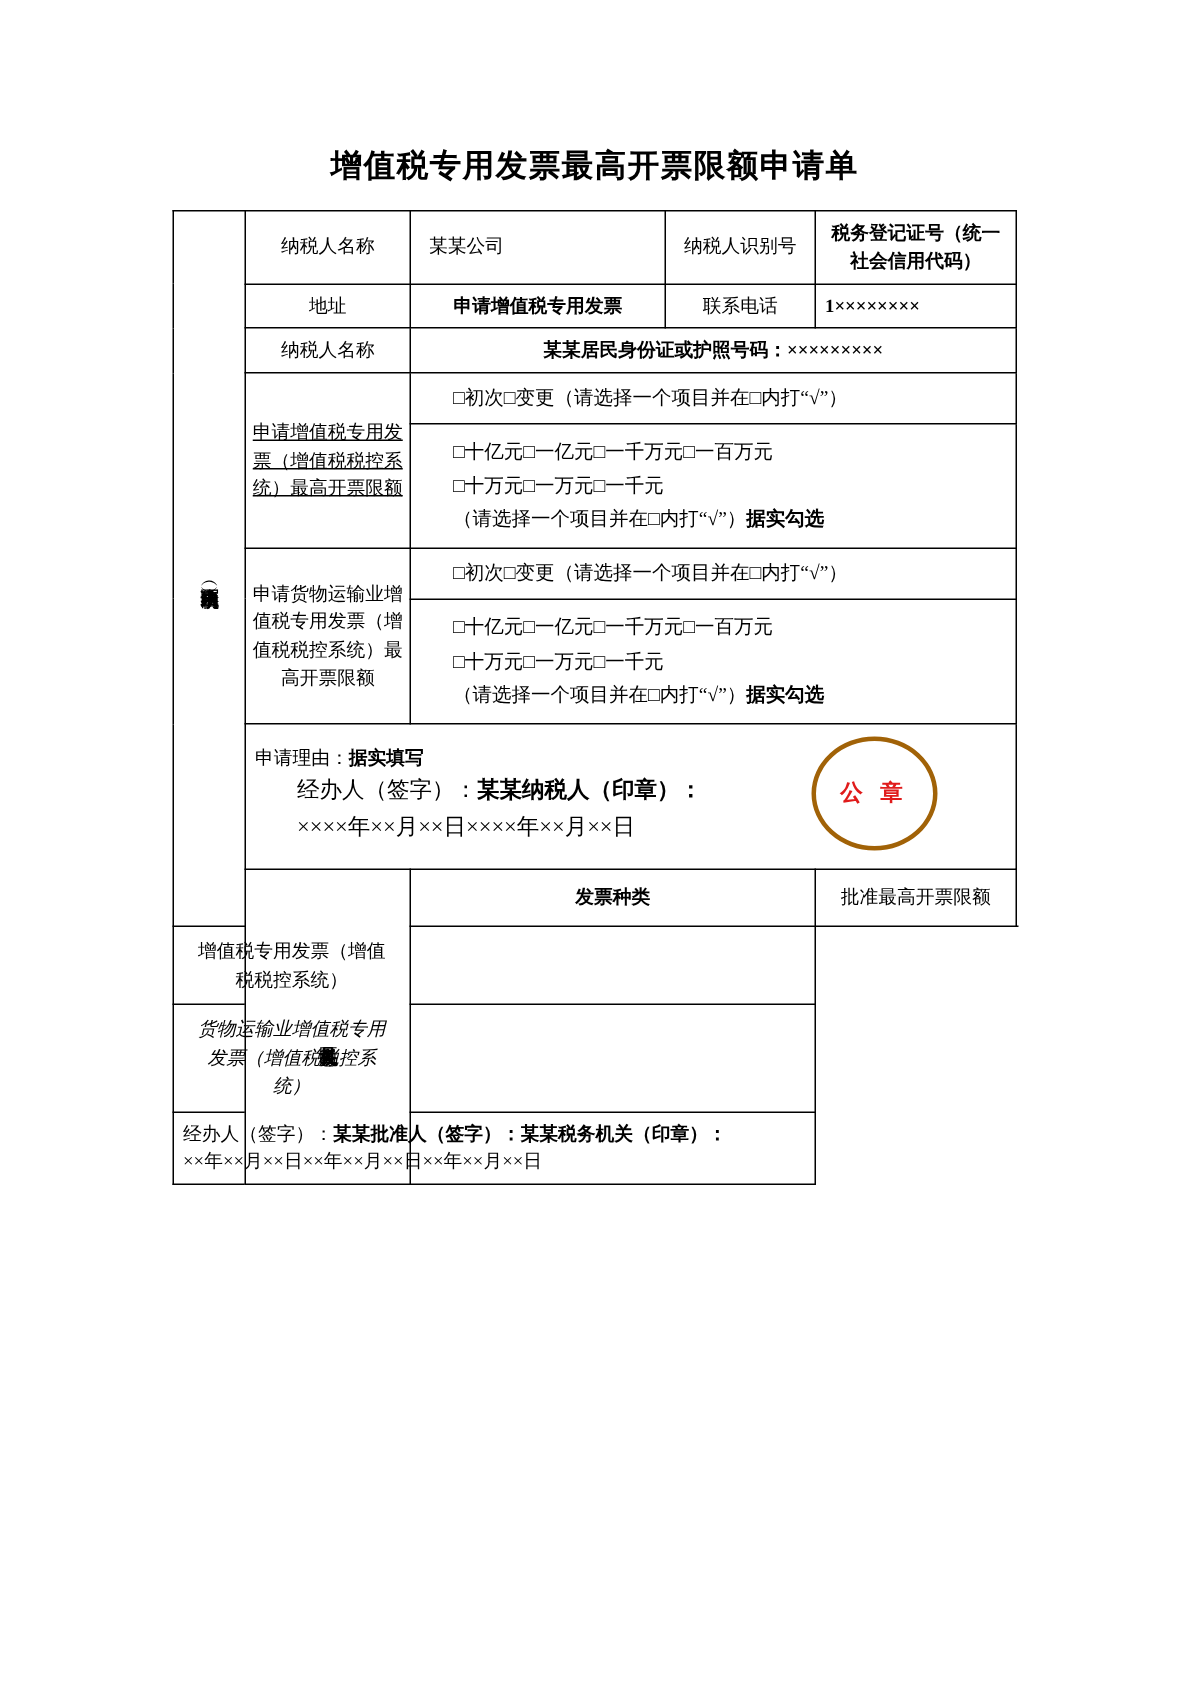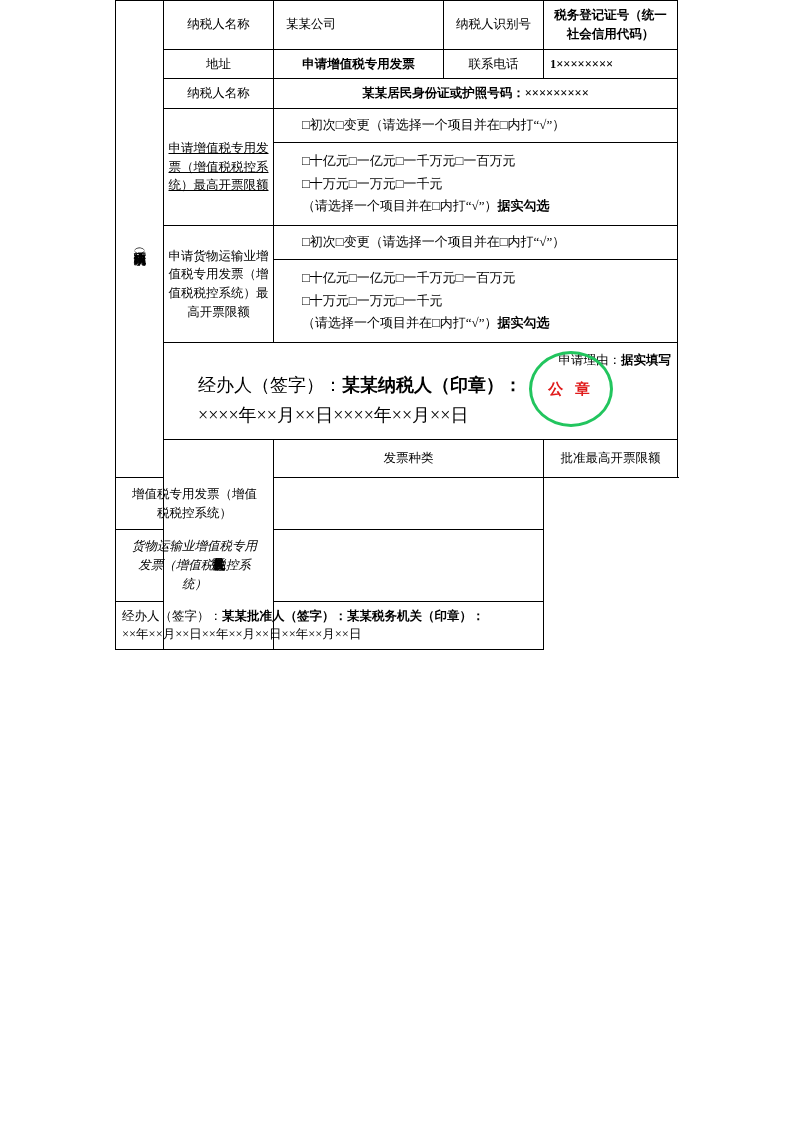--- a/index.html
+++ b/index.html
@@ -66,34 +66,33 @@
     padding-left: 22px;
   }
   .reason-cell {
     padding: 6px 8px 6px 10px;
     position: relative;
     height: 86px;
     vertical-align: top;
   }
   .reason-top {
     font-size: 12.5px;
-    text-align: right;
   }
   .sign-block {
-    font-size: 18px;
+    font-size: 15px;
     padding-left: 28px;
     line-height: 1.7;
   }
   .stamp {
     position: absolute;
-    right: 64px;
+    right: 52px;
     top: 8px;
     width: 84px;
     height: 76px;
-    border: 3px solid #22c55e;
+    border: 3px solid #a16207;
     border-radius: 50%;
     color: #e01b1b;
     font-weight: bold;
     font-size: 15px;
     display: flex;
     align-items: center;
     justify-content: center;
     letter-spacing: 4px;
     box-sizing: border-box;
   }
@@ -101,20 +100,21 @@
     font-size: 12.5px;
     line-height: 1.8;
     padding: 8px 8px 8px 26px;
   }
 </style>
 </head>
 <body>
 
 <div class="page">
 
+  <div class="doc-title">增值税专用发票最高开票限额申请单</div>
 
   <table class="form">
     <colgroup>
       <col style="width:48px">
       <col style="width:110px">
       <col style="width:170px">
       <col style="width:100px">
       <col style="width:134px">
     </colgroup>
     <tbody>
@@ -187,21 +187,21 @@
             <div>××××年××月××日××××年××月××日</div>
           </div>
           <div class="stamp">公 章</div>
         </td>
       </tr>
 
       <tr>
         <td rowspan="4" class="vert">
           <span style="writing-mode:vertical-rl; text-orientation:upright; display:inline-block; line-height:1.5;">区县税务机关意见</span>
         </td>
-        <td colspan="2" class="c" style="padding:9px 6px;">发票种类</td>
+        <td colspan="2" class="c" style="padding:9px 6px;font-weight:bold;">发票种类</td>
         <td colspan="2" class="c">批准最高开票限额</td>
       </tr>
 
       <tr>
         <td colspan="2" class="c" style="padding:7px 10px;">增值税专用发票（增值税税控系统）</td>
         <td colspan="2" class="c" style="height:30px;"></td>
       </tr>
 
       <tr>
         <td colspan="2" class="c" style="padding:7px 10px;font-style:italic;">货物运输业增值税专用发票（增值税税控系统）</td>

